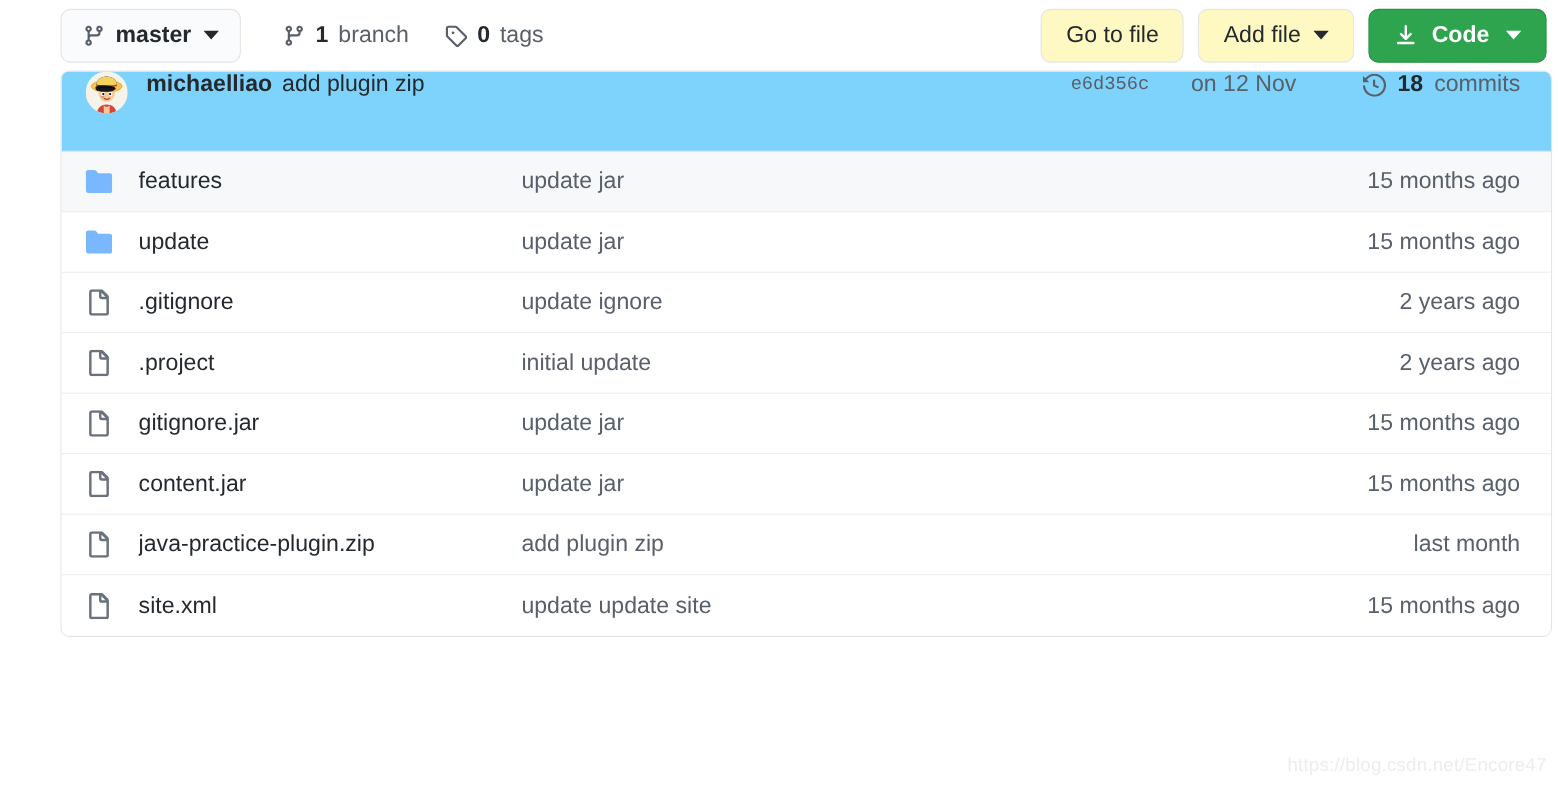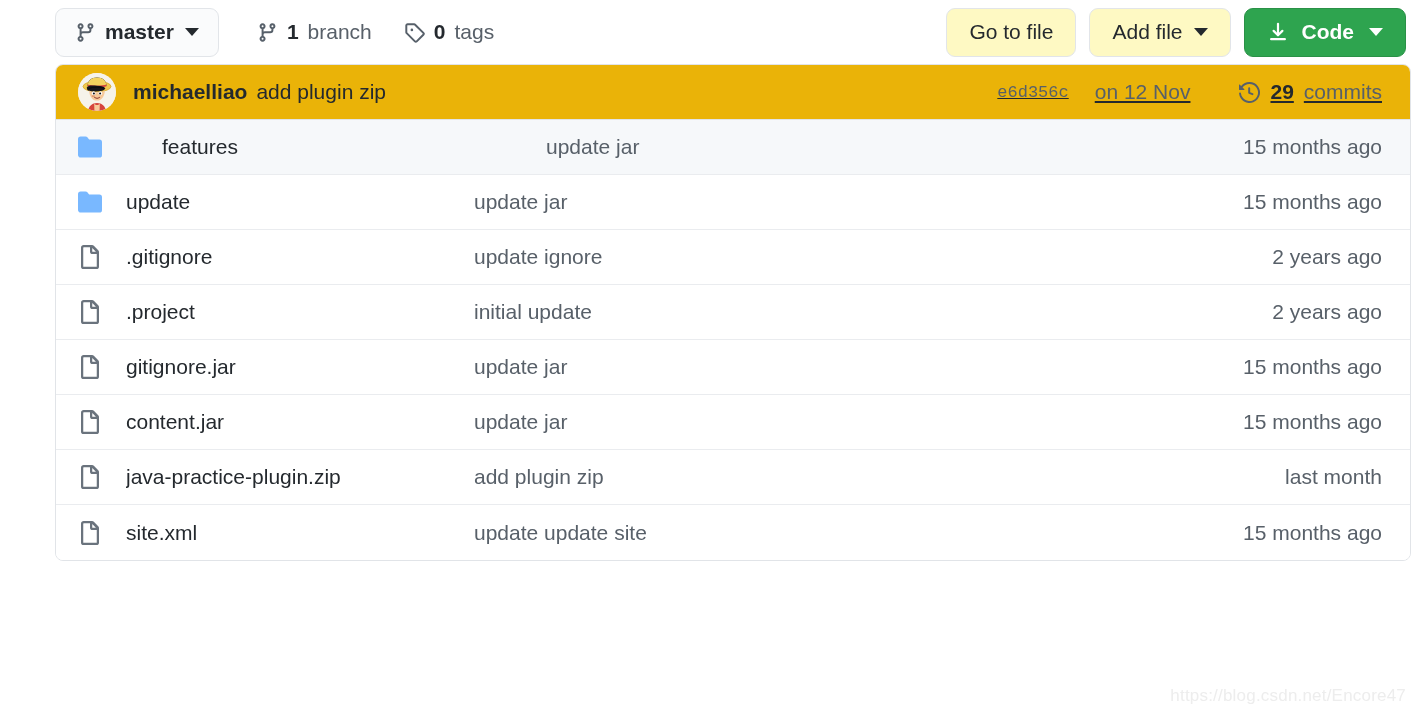--- a/index.html
+++ b/index.html
@@ -109,24 +109,24 @@
   .filebox {
     margin: 0 5px 0 55px;
     border: 1px solid #e1e4e8;
     border-radius: 8px;
     overflow: hidden;
     background: #ffffff;
   }
 
   .commit-bar {
     display: flex;
-    align-items: center;
-    background: #eab308;
+    align-items: flex-start;
+    background: #7dd3fc;
     border-bottom: 1px solid #e1e4e8;
-    height: 55px;
+    height: 73px;
     padding: 0 28px 0 22px;
   }
 
   .avatar {
     width: 38px; height: 38px;
     border-radius: 50%;
     overflow: hidden;
     flex: none;
     margin-right: 17px;
     background: #fde9b8;
@@ -145,22 +145,21 @@
     color: #24292e;
     margin-left: 9px;
     cursor: pointer;
     white-space: nowrap;
   }
 
   .commit-right {
     display: flex;
     align-items: center;
     margin-left: auto;
-    gap: 4px;
-    text-decoration: underline;
+    gap: 16px;
   }
   .sha {
     font-family: "Liberation Mono", monospace;
     font-size: 17px;
     color: #586069;
     cursor: pointer;
   }
   .commit-date {
     font-size: 21px;
     color: #586069;
@@ -181,21 +180,21 @@
 
   
   .row {
     display: flex;
     align-items: center;
     height: 55px;
     border-bottom: 1px solid #eaecef;
     padding: 0 28px 0 22px;
     background: #ffffff;
   }
-  .row.shaded { background: #f6f8fa; gap: 36px; }
+  .row.shaded { background: #f6f8fa; }
   .row:last-child { border-bottom: none; }
 
   .row-icon {
     width: 30px;
     flex: none;
     display: flex;
     align-items: center;
     justify-content: flex-start;
     margin-right: 18px;
   }
@@ -347,21 +346,21 @@
 
       <div class="commit-right">
         <span class="sha">e6d356c</span>
         <span class="commit-date">on 12 Nov</span>
         <span class="commits-count">
           <span class="ico">
             <svg width="21" height="21" viewBox="0 0 16 16" fill="#57606a" aria-hidden="true">
               <path d="m.427 1.927 1.215 1.215a8.002 8.002 0 1 1-1.6 5.685.75.75 0 1 1 1.493-.154 6.5 6.5 0 1 0 1.18-4.458l1.358 1.358A.25.25 0 0 1 3.896 6H.25A.25.25 0 0 1 0 5.75V2.104a.25.25 0 0 1 .427-.177ZM7.75 4a.75.75 0 0 1 .75.75v2.992l2.028.812a.75.75 0 0 1-.557 1.392l-2.5-1A.751.751 0 0 1 7 8.25v-3.5A.75.75 0 0 1 7.75 4Z"></path>
             </svg>
           </span>
-          <b>29</b>
+          <b>18</b>
           <span>commits</span>
         </span>
       </div>
     </div>
 
     <div id="file-rows">
         <div class="row shaded">
           <span class="row-icon">
             <svg width="24" height="24" viewBox="0 0 16 16" fill="#79b8ff" aria-hidden="true">
               <path d="M1.75 1A1.75 1.75 0 0 0 0 2.75v10.5C0 14.216.784 15 1.75 15h12.5A1.75 1.75 0 0 0 16 13.25v-8.5A1.75 1.75 0 0 0 14.25 3H7.5a.25.25 0 0 1-.2-.1l-.9-1.2C6.07 1.26 5.55 1 5 1H1.75Z"></path>

